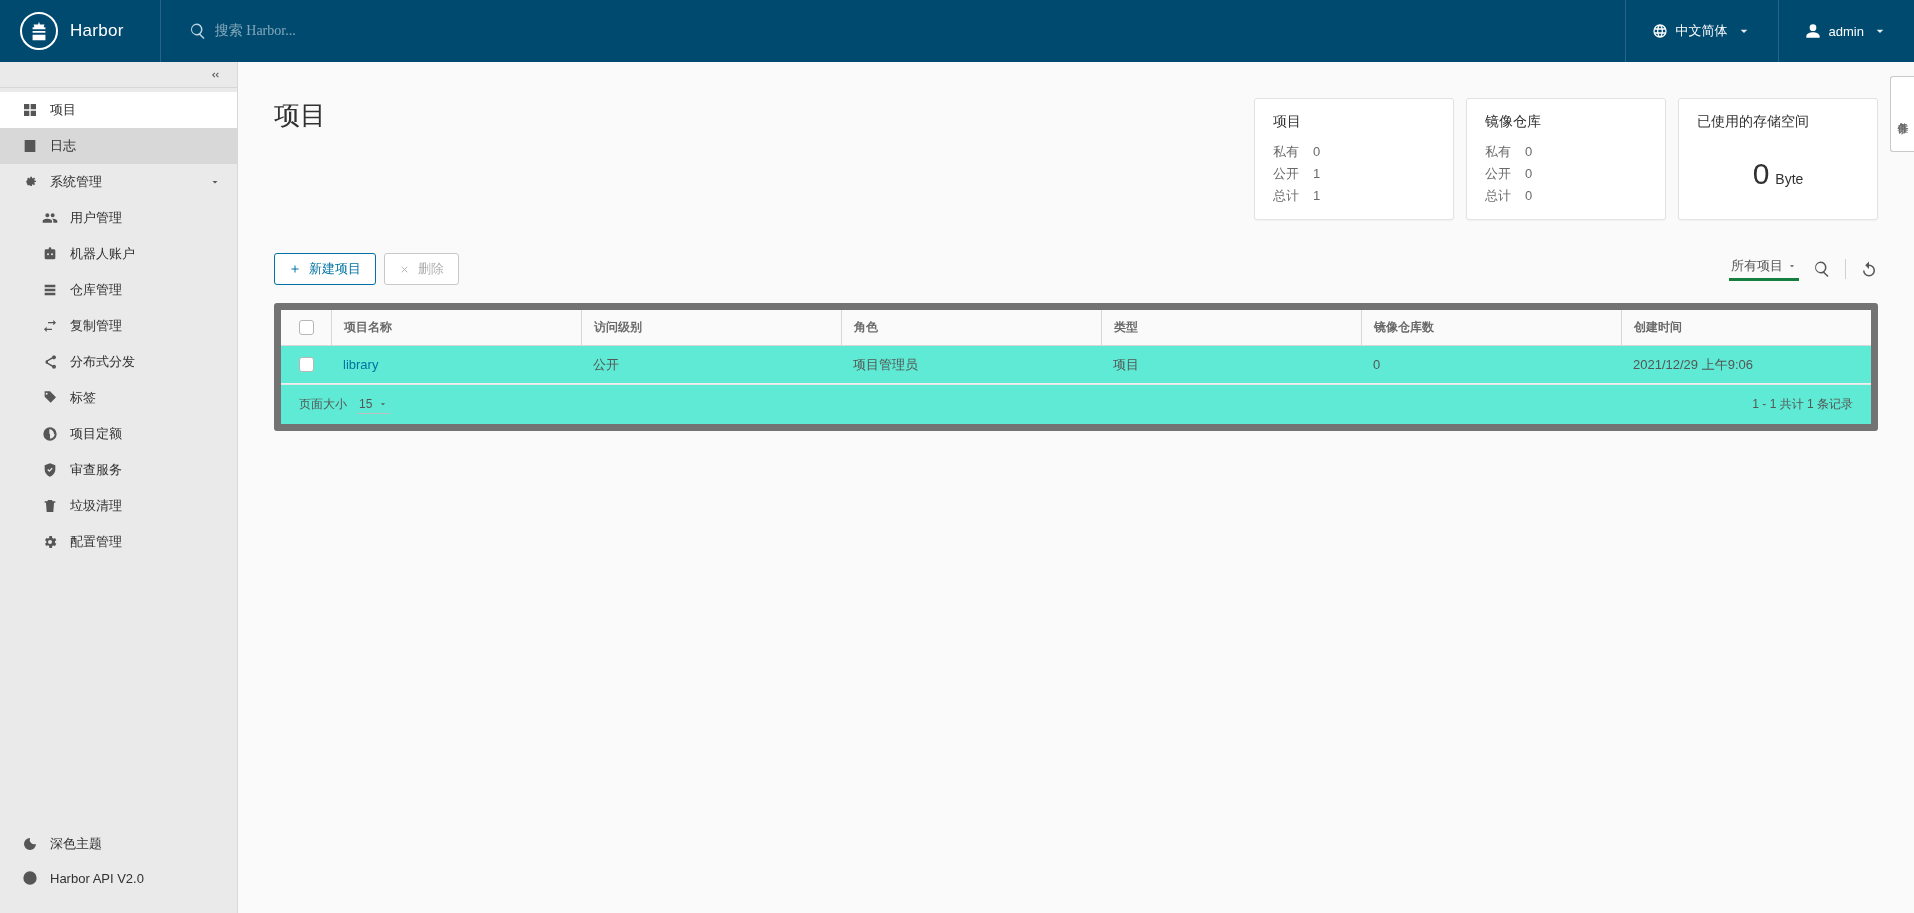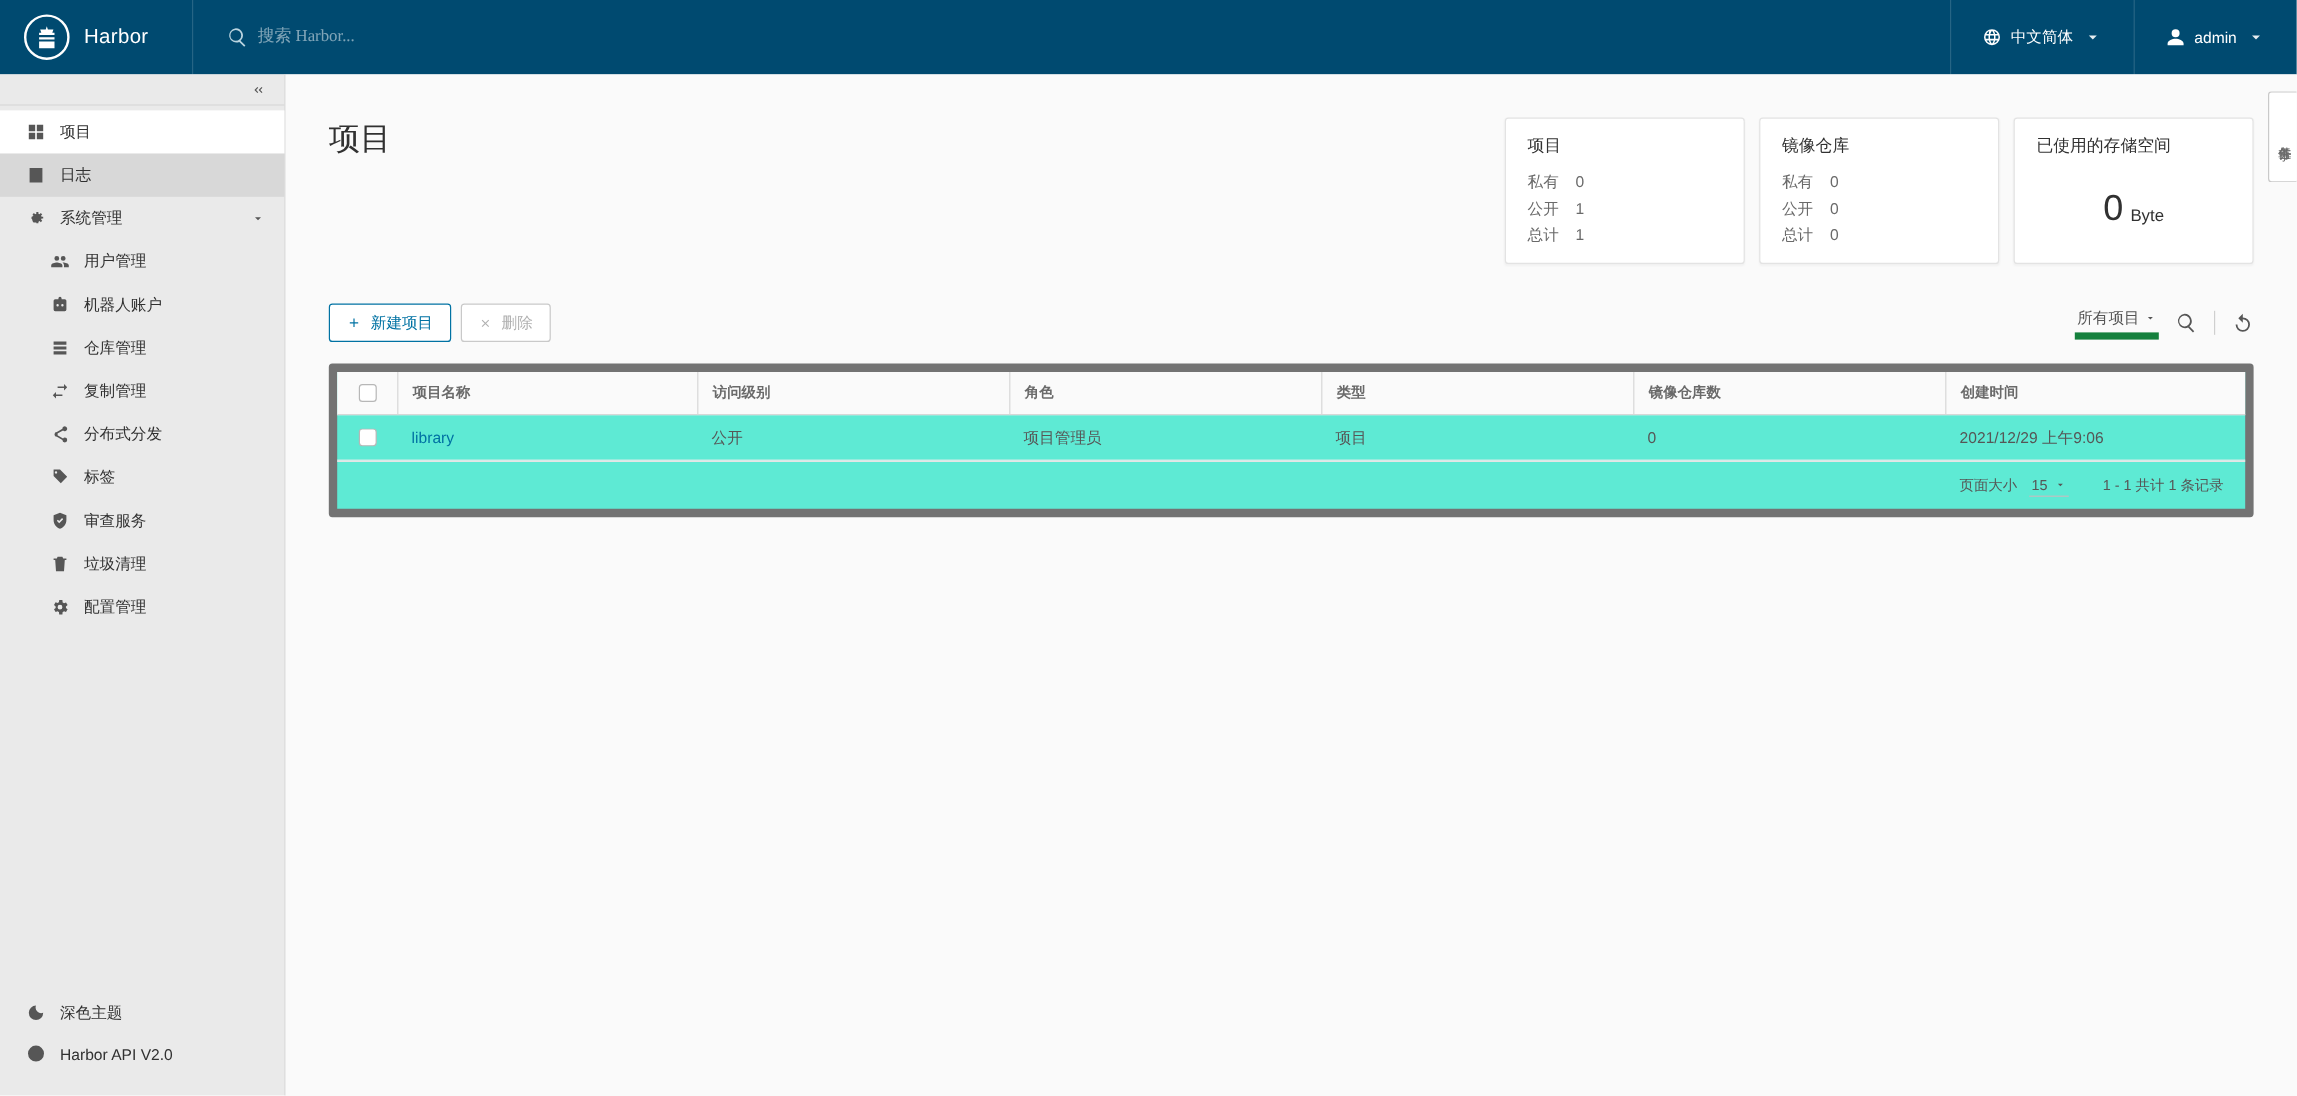--- a/index.html
+++ b/index.html
@@ -49,42 +49,42 @@
   .storage-num{font-size:30px;color:#313131;font-weight:400;}
   .storage-unit{font-size:14px;color:#313131;padding-top:10px;}
 
   .toolbar{margin-top:120px;display:flex;align-items:center;}
   .btn{display:inline-flex;align-items:center;gap:8px;height:32px;border-radius:3px;padding:0 14px;font-size:13px;cursor:pointer;background:#fff;}
   .btn-primary-outline{border:1px solid #0072a3;color:#0072a3;}
   .btn-primary-outline svg{width:12px;height:12px;fill:#0072a3;}
   .btn-disabled{border:1px solid #c9c9c9;color:#b0b0b0;margin-left:8px;cursor:not-allowed;}
   .btn-disabled svg{width:11px;height:11px;fill:#b0b0b0;}
   .toolbar-right{margin-left:auto;display:flex;align-items:center;gap:14px;}
-  .filter-dd{display:flex;align-items:center;gap:4px;border-bottom:6px solid #15803d;padding:0 2px 3px 2px;cursor:pointer;font-size:13px;}
+  .filter-dd{display:flex;align-items:center;gap:4px;border-bottom:3px solid #15803d;padding:0 2px 3px 2px;cursor:pointer;font-size:13px;}
   .filter-dd svg{width:10px;height:10px;fill:#565656;}
   .icon-btn{width:18px;height:18px;fill:#565656;cursor:pointer;}
   .toolbar-right .sep{width:1px;height:20px;background:#cfcfcf;}
 
   
   .table{margin-top:18px;border:7px solid #737373;border-radius:3px;background:#5eead4;}
   .thead,.trow{display:flex;align-items:center;}
   .thead{height:36px;background:#fafafa;border-bottom:1px solid #d7d7d7;font-size:12px;font-weight:600;color:#6a6a6a;}
   .trow{height:38px;border-bottom:1px solid #eee;font-size:13px;}
   .cell{padding:0 12px;overflow:hidden;white-space:nowrap;text-overflow:ellipsis;}
   .cell.chk{width:50px;flex:0 0 50px;display:flex;justify-content:center;}
   .chkbox{width:15px;height:15px;border:1px solid #b7b7b7;border-radius:3px;background:#fff;display:inline-block;}
   .thead .cell:not(.chk){border-left:1px solid #d7d7d7;height:100%;display:flex;align-items:center;}
   .c-name{flex:0 0 250px;}
   .c-access{flex:0 0 260px;}
   .c-role{flex:0 0 260px;}
   .c-type{flex:0 0 260px;}
   .c-repo{flex:0 0 260px;}
   .c-time{flex:1;}
   .proj-link{color:#0072a3;cursor:pointer;}
-  .tfoot{height:40px;display:flex;align-items:center;justify-content:flex-end;gap:28px;padding:0 18px;font-size:12px;color:#565656;border-top:1px solid #e5e5e5;}
+  .tfoot{height:40px;display:flex;align-items:center;justify-content:space-between;gap:28px;padding:0 18px;font-size:12px;color:#565656;border-top:1px solid #e5e5e5;}
   .page-size{display:flex;align-items:center;gap:10px;}
   .page-size-sel{display:flex;align-items:center;gap:6px;border-bottom:1px solid #c0c0c0;padding:2px 2px;}
   .page-size-sel svg{width:10px;height:10px;fill:#565656;}
 
   
   .side-tab{position:absolute;top:76px;right:0;width:24px;height:76px;border:1px solid #c9c9c9;border-right:none;border-radius:3px 0 0 3px;background:#fff;display:flex;align-items:center;justify-content:center;writing-mode:vertical-rl;font-size:11px;color:#6a6a6a;cursor:pointer;}
 </style>
 </head>
 <body>
 
@@ -186,20 +186,26 @@
             <svg class="nav-icon" viewBox="0 0 24 24">
                 <path d="M18 16a3 3 0 00-2.2 1L8.9 13a3 3 0 000-2l6.9-4A3 3 0 1015 5l-6.9 4a3 3 0 100 6l6.9 4A3 3 0 1018 16z"></path>
               </svg>
             <span>分布式分发</span>
           </div>
           <div class="nav-item">
             <svg class="nav-icon" viewBox="0 0 24 24">
                 <path d="M21 11l-9-9H4v8l9 9 8-8zM7 7a1.5 1.5 0 110-3 1.5 1.5 0 010 3z"></path>
               </svg>
             <span>标签</span>
+          </div>
+          <div class="nav-item">
+            <svg class="nav-icon" viewBox="0 0 24 24">
+                <path d="M12 2a10 10 0 100 20 10 10 0 000-20zm1 10h6a7 7 0 01-7 7v-7zm-2 0V5a7 7 0 017 7h-7z"></path>
+              </svg>
+            <span>项目定额</span>
           </div>
           <div class="nav-item">
             <svg class="nav-icon" viewBox="0 0 24 24">
                 <path d="M12 2l8 3v6c0 5-3.4 9.7-8 11-4.6-1.3-8-6-8-11V5l8-3zm-1 13l5-5-1.4-1.4L11 12.2 9.4 10.6 8 12l3 3z"></path>
               </svg>
             <span>审查服务</span>
           </div>
           <div class="nav-item">
             <svg class="nav-icon" viewBox="0 0 24 24">
                 <path d="M6 7h12l-1 14H7L6 7zm3-4h6l1 2h4v2H4V5h4l1-2z"></path>

